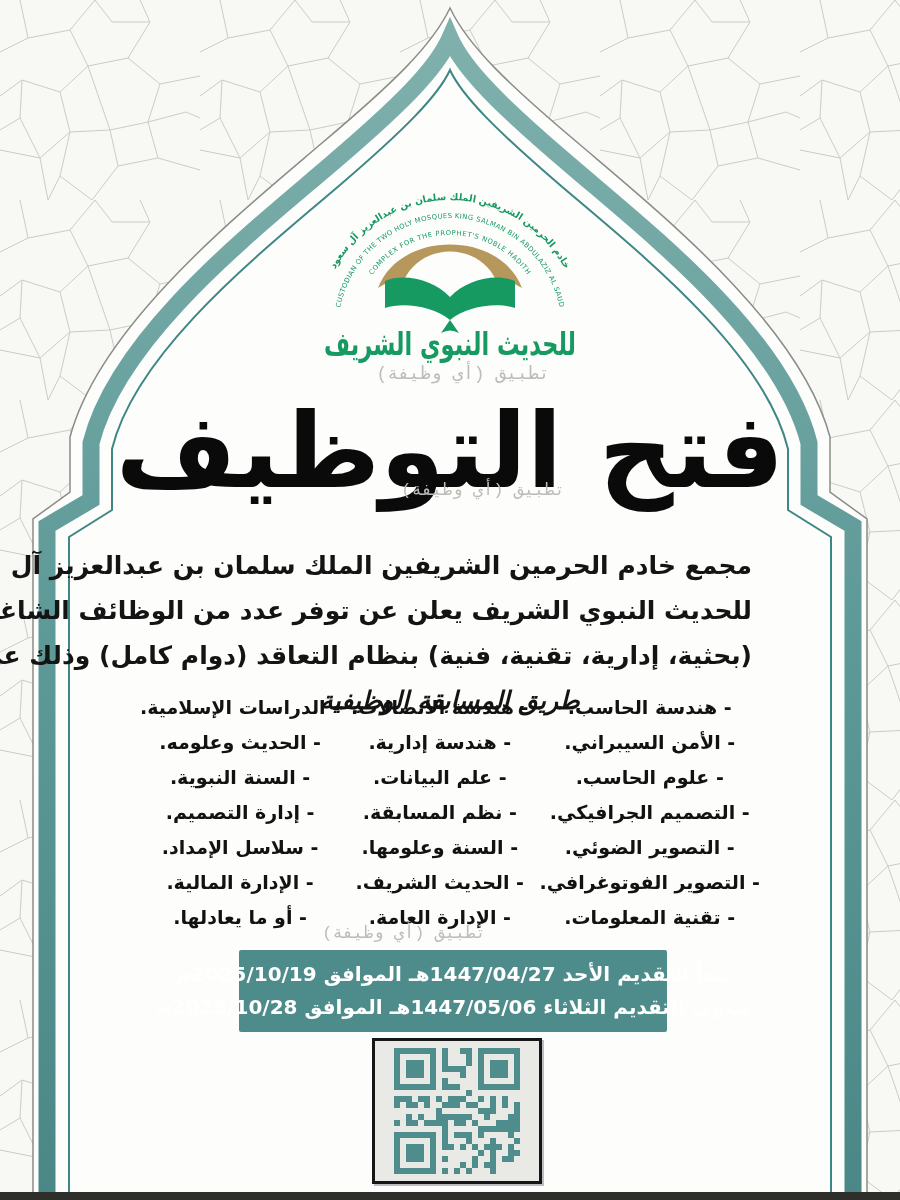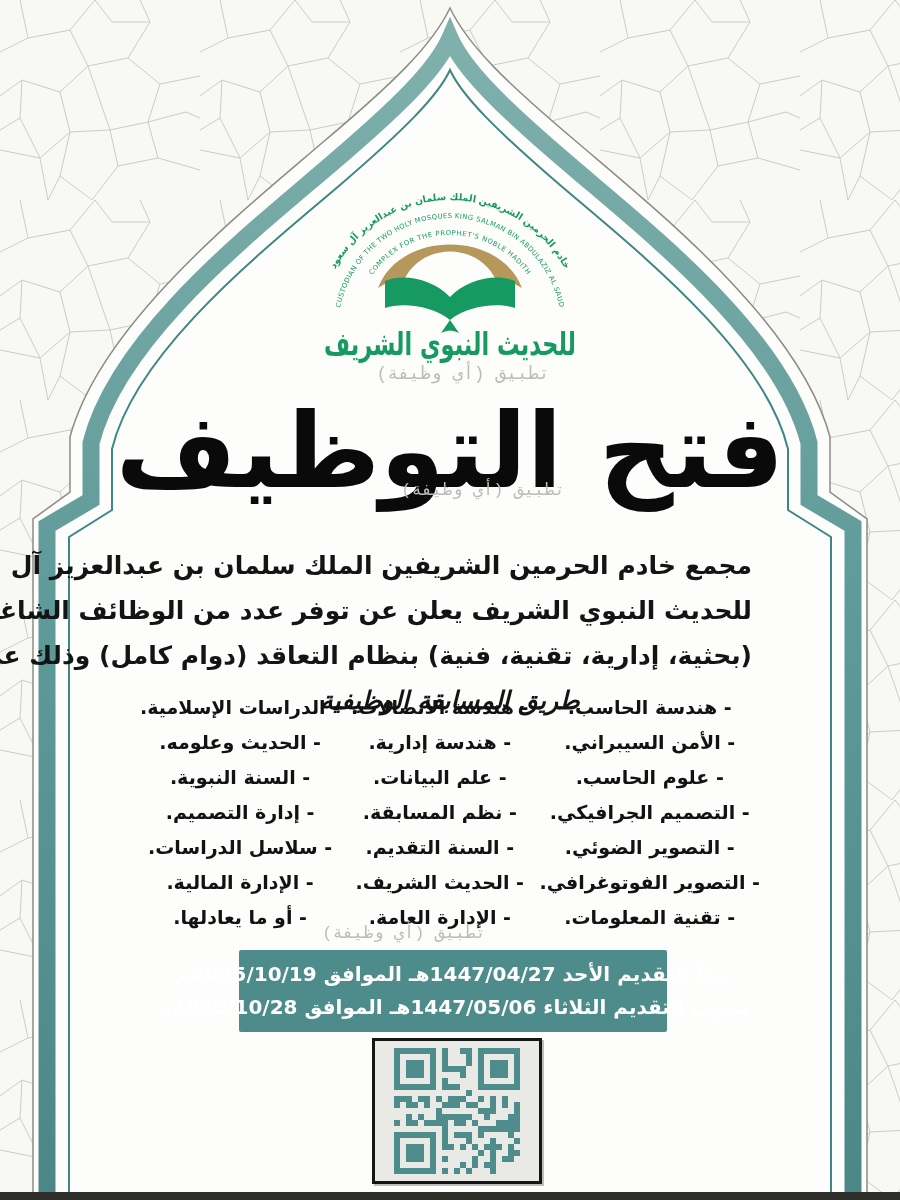--- a/index.html
+++ b/index.html
@@ -132,30 +132,30 @@
       <div class="job">- التصميم الجرافيكي.</div>
       <div class="job">- التصوير الضوئي.</div>
       <div class="job">- التصوير الفوتوغرافي.</div>
       <div class="job">- تقنية المعلومات.</div>
     </div>
     <div class="job-col">
       <div class="job">- هندسة الاتصالات.</div>
       <div class="job">- هندسة إدارية.</div>
       <div class="job">- علم البيانات.</div>
       <div class="job">- نظم المسابقة.</div>
-      <div class="job">- السنة التقديم.</div>
+      <div class="job">- السنة وعلومها.</div>
       <div class="job">- الحديث الشريف.</div>
       <div class="job">- الإدارة العامة.</div>
     </div>
     <div class="job-col">
       <div class="job">- الدراسات الإسلامية.</div>
       <div class="job">- الحديث وعلومه.</div>
       <div class="job">- السنة النبوية.</div>
       <div class="job">- إدارة التصميم.</div>
-      <div class="job">- سلاسل الدراسات.</div>
+      <div class="job">- سلاسل الإمداد.</div>
       <div class="job">- الإدارة المالية.</div>
       <div class="job">- أو ما يعادلها.</div>
     </div>
   </div>
 
   <div class="abs" id="banner">
     <div class="banner-line">يبدأ التقديم الأحد 1447/04/27هـ الموافق 2025/10/19م</div>
     <div class="banner-line">ينتهي التقديم الثلاثاء 1447/05/06هـ الموافق 2025/10/28م</div>
   </div>
 

